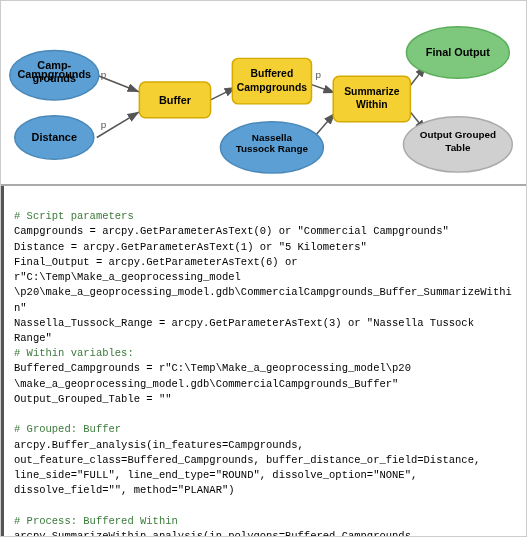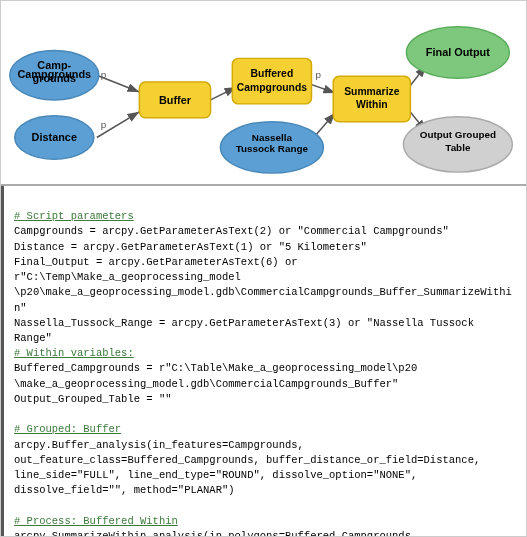--- a/index.html
+++ b/index.html
@@ -56,21 +56,21 @@
       text-anchor: middle;
       dominant-baseline: middle;
       fill: #000;
     }
     .edge-label {
       font-family: Arial, sans-serif;
       font-size: 10px;
       fill: #555;
     }
 
-    .comment { color: #3a7a3a; text-decoration: underline; }
+    .comment { color: #3a7a3a; }
     .code-block { color: #000; }
   </style>
 </head>
 <body>
 
 <div class="container">
 
   <div class="diagram-area">
     <svg class="diagram-svg" viewBox="0 0 527 185">
       <defs>
@@ -143,27 +143,27 @@
         <ellipse cx="460" cy="145" rx="55" ry="28" fill="#d0d0d0" stroke="#aaa" stroke-width="1.5"></ellipse>
         <text x="460" y="139" font-family="Arial" font-size="10" font-weight="bold" text-anchor="middle" fill="#000">Output Grouped</text>
         <text x="460" y="152" font-family="Arial" font-size="10" font-weight="bold" text-anchor="middle" fill="#000">Table</text>
       </g>
 
     </svg>
   </div>
 
   <div class="code-area">
 <span class="comment"># Script parameters</span>
-<span class="code-block">Campgrounds = arcpy.GetParameterAsText(2) or "Commercial Campgrounds"</span>
+<span class="code-block">Campgrounds = arcpy.GetParameterAsText(0) or "Commercial Campgrounds"</span>
 <span class="code-block">Distance = arcpy.GetParameterAsText(1) or "5 Kilometers"</span>
 <span class="code-block">Final_Output = arcpy.GetParameterAsText(6) or r"C:\Temp\Make_a_geoprocessing_model
 \p20\make_a_geoprocessing_model.gdb\CommercialCampgrounds_Buffer_SummarizeWithin"</span>
 <span class="code-block">Nassella_Tussock_Range = arcpy.GetParameterAsText(3) or "Nassella Tussock Range"</span>
 <span class="comment"># Within variables:</span>
-<span class="code-block">Buffered_Campgrounds = r"C:\Table\Make_a_geoprocessing_model\p20
+<span class="code-block">Buffered_Campgrounds = r"C:\Temp\Make_a_geoprocessing_model\p20
 \make_a_geoprocessing_model.gdb\CommercialCampgrounds_Buffer"</span>
 <span class="code-block">Output_Grouped_Table = ""</span>
 
 <span class="comment"># Grouped: Buffer</span>
 <span class="code-block">arcpy.Buffer_analysis(in_features=Campgrounds,
 out_feature_class=Buffered_Campgrounds, buffer_distance_or_field=Distance,
 line_side="FULL", line_end_type="ROUND", dissolve_option="NONE",
 dissolve_field="", method="PLANAR")</span>
 
 <span class="comment"># Process: Buffered Within</span>

